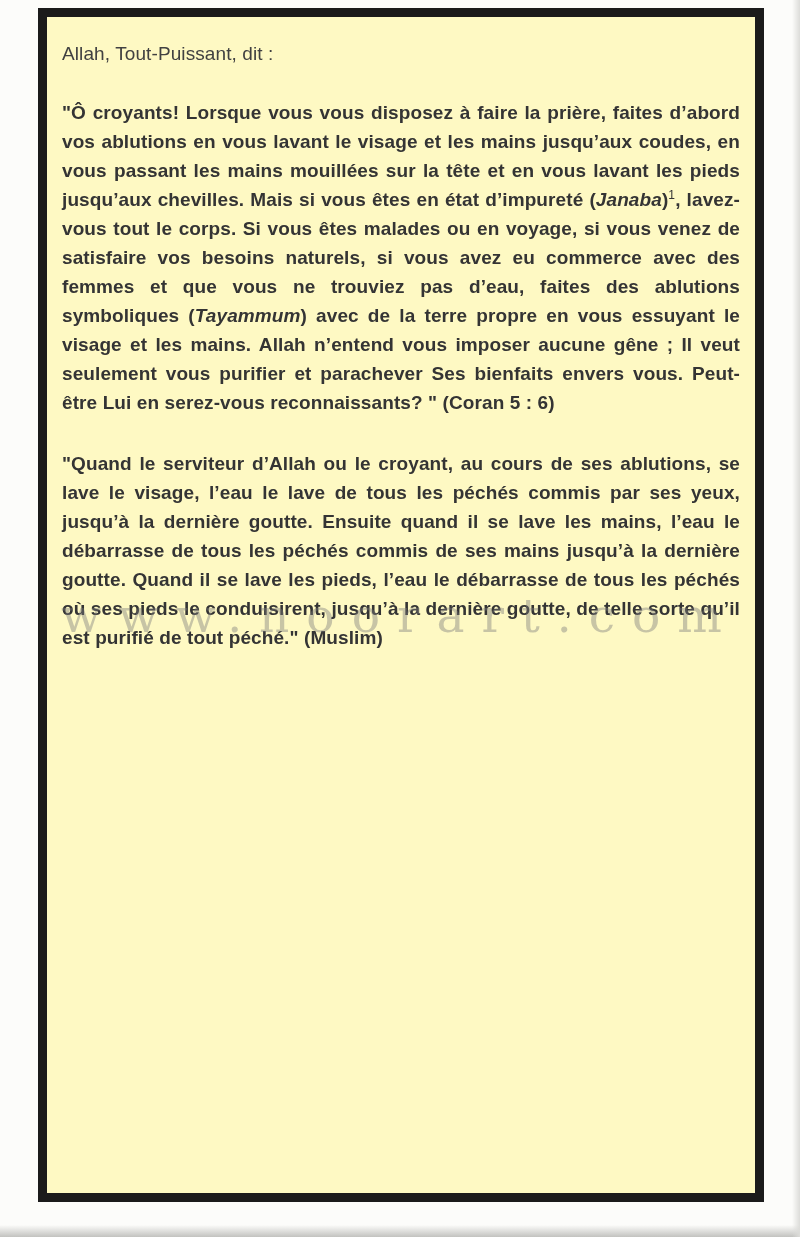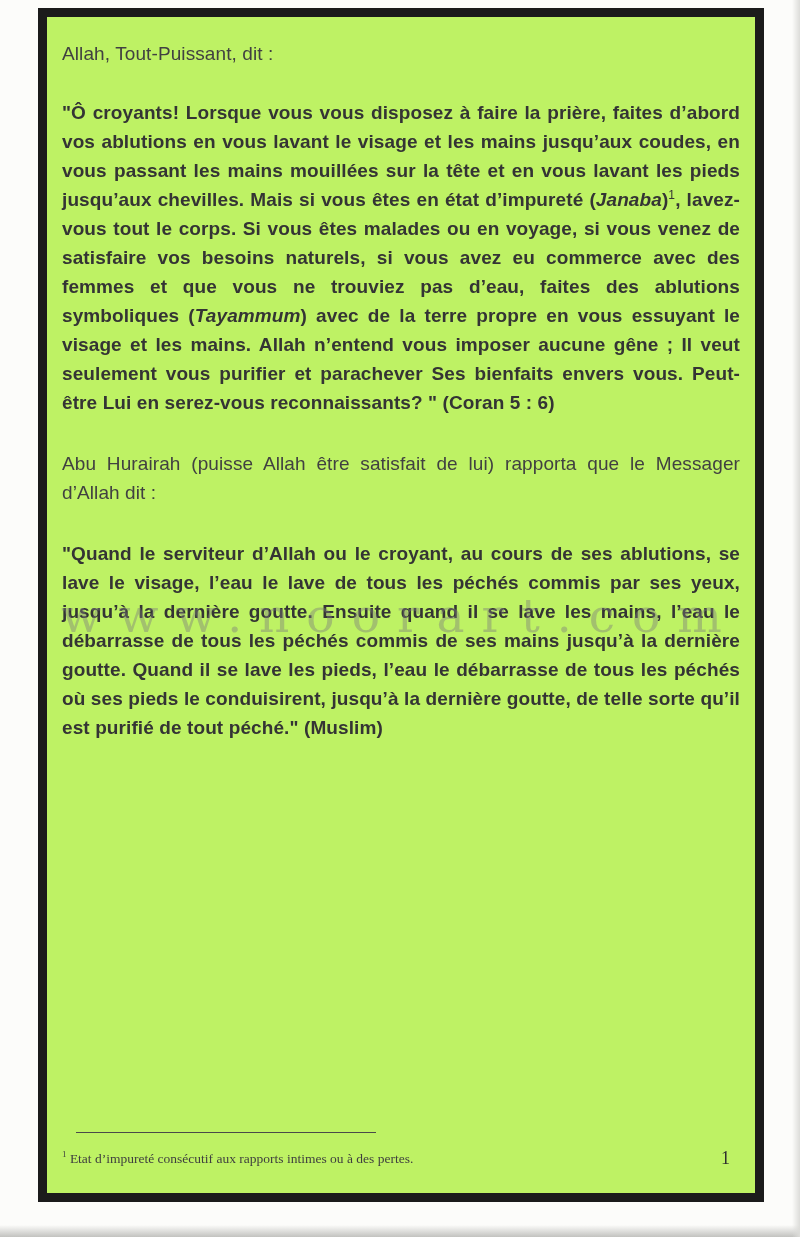--- a/index.html
+++ b/index.html
@@ -16,21 +16,21 @@
     background: #fcfcfa;
     overflow: hidden;
   }
   .frame {
     position: absolute;
     left: 38px;
     top: 8px;
     right: 36px;
     bottom: 35px;
     border: 9px solid #1b1b1b;
-    background: #bef264;
+    background: #fef9c3;
     box-sizing: border-box;
     padding-left: 32px;
   }
   .content {
     position: absolute;
     left: 0; right: 0; top: 0;
     padding: 22px 15px 0 15px;
   }
   .content p {
     margin: 0;
@@ -120,31 +120,25 @@
 <div class="page">
 
   <div class="frame">
 
     <div class="content">
 
       <p class="regular">Allah, Tout-Puissant, dit :</p>
 
       <p class="bold para-gap"><span>"Ô croyants! Lorsque vous vous disposez à faire la prière, faites d’abord vos ablutions en vous lavant le visage et les mains jusqu’aux coudes, en vous passant les mains mouillées sur la tête et en vous lavant les pieds jusqu’aux chevilles. Mais si vous êtes en état d’impureté (</span><i>Janaba</i><span>)</span><sup class="fnref">1</sup><span>, lavez-vous tout le corps. Si vous êtes malades ou en voyage, si vous venez de satisfaire vos besoins naturels, si vous avez eu commerce avec des femmes et que vous ne trouviez pas d’eau, faites des ablutions symboliques (</span><i>Tayammum</i><span>) avec de la terre propre en vous essuyant le visage et les mains. Allah n’entend vous imposer aucune gêne ; Il veut seulement vous purifier et parachever Ses bienfaits envers vous. Peut-être Lui en serez-vous reconnaissants? " (Coran 5 : 6)</span></p>
 
-      <p class="regular para-gap-lg">Abu Hurairah (puisse Allah être satisfait de lui) rapporta que le Messager d’Allah dit :</p>
 
       <p class="bold para-gap-lg">"Quand le serviteur d’Allah ou le croyant, au cours de ses ablutions, se lave le visage, l’eau le lave de tous les péchés commis par ses yeux, jusqu’à la dernière goutte. Ensuite quand il se lave les mains, l’eau le débarrasse de tous les péchés commis de ses mains jusqu’à la dernière goutte. Quand il se lave les pieds, l’eau le débarrasse de tous les péchés où ses pieds le conduisirent, jusqu’à la dernière goutte, de telle sorte qu’il est purifié de tout péché." (Muslim)</p>
 
     </div>
 
-    <div class="footnote-area">
-      <div class="footnote-rule"></div>
-      <p class="footnote"><sup>1</sup> <span>Etat d’impureté consécutif aux rapports intimes ou à des pertes.</span></p>
-      <div class="page-number">1</div>
-    </div>
 
   </div>
 
   <div class="watermark">www.noorart.com</div>
 
   <div class="page-edge-bottom"></div>
   <div class="page-edge-right"></div>
 
 </div>
 

